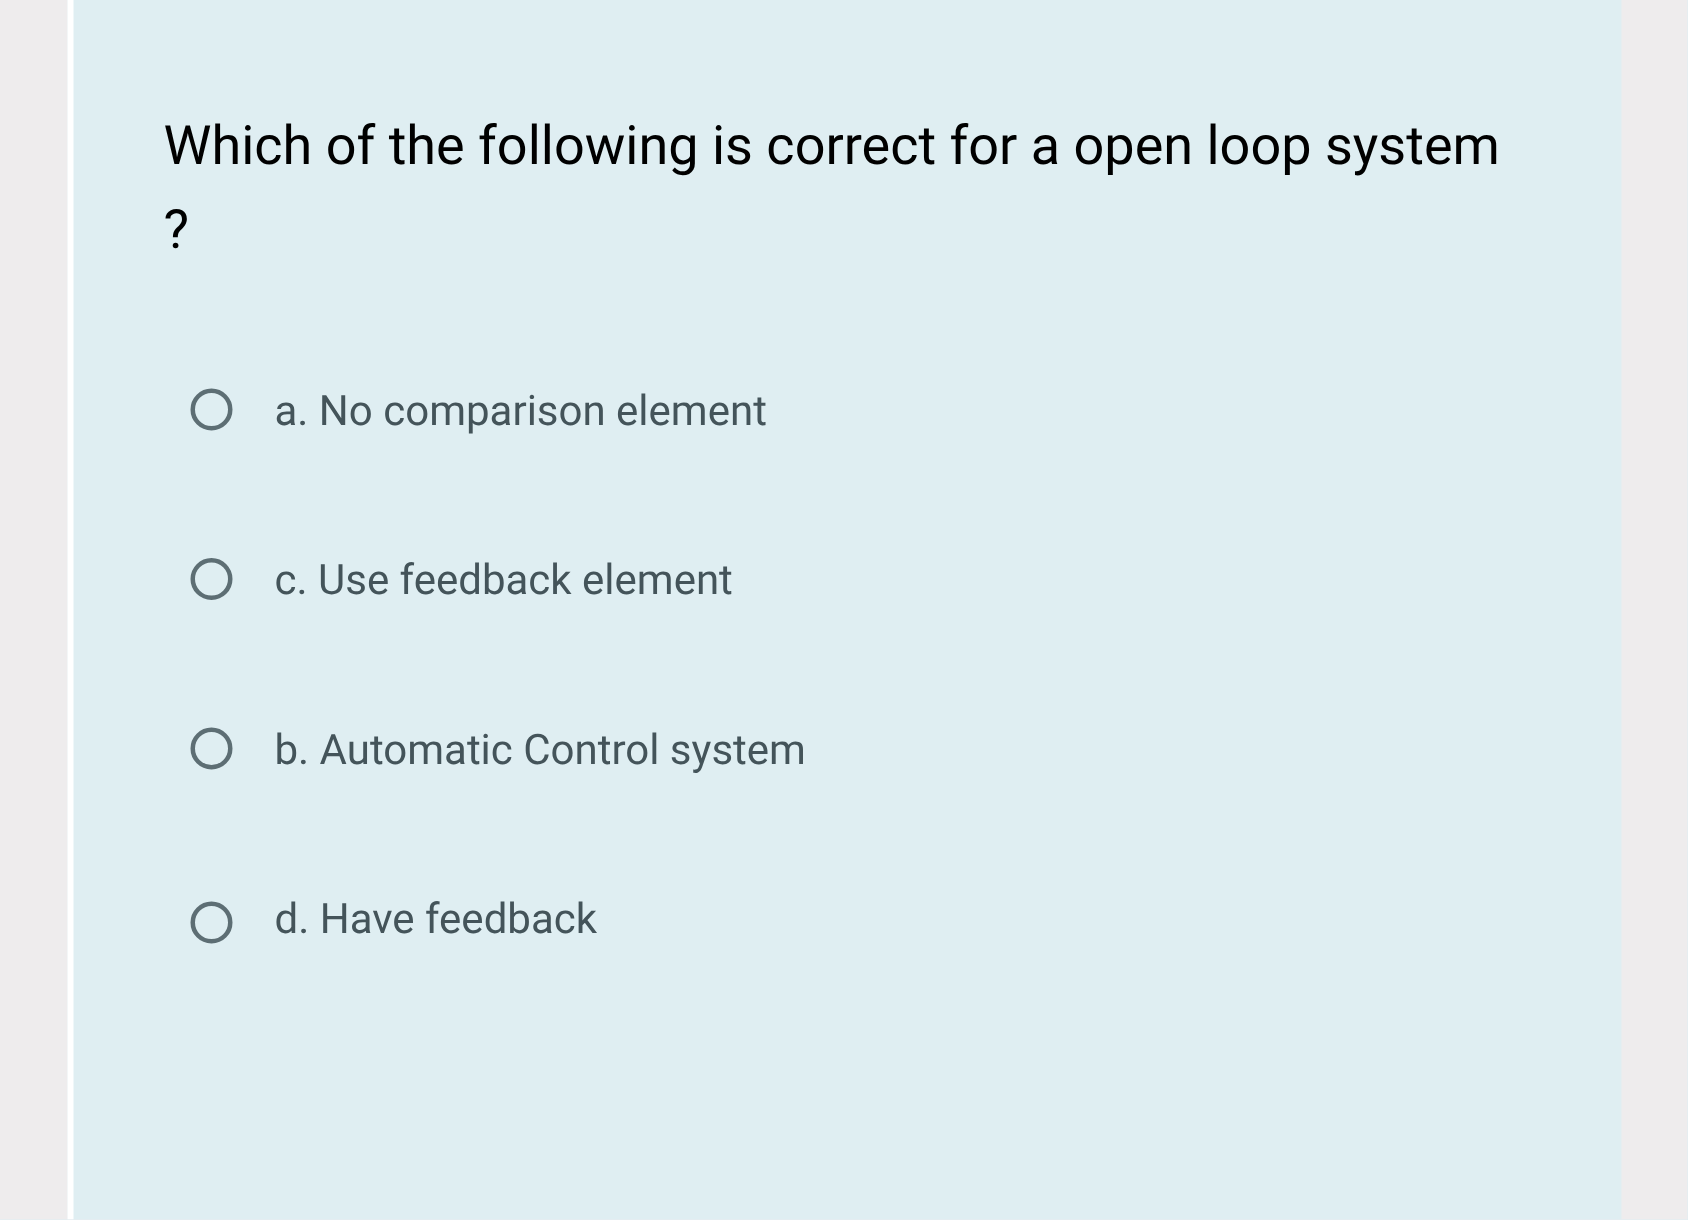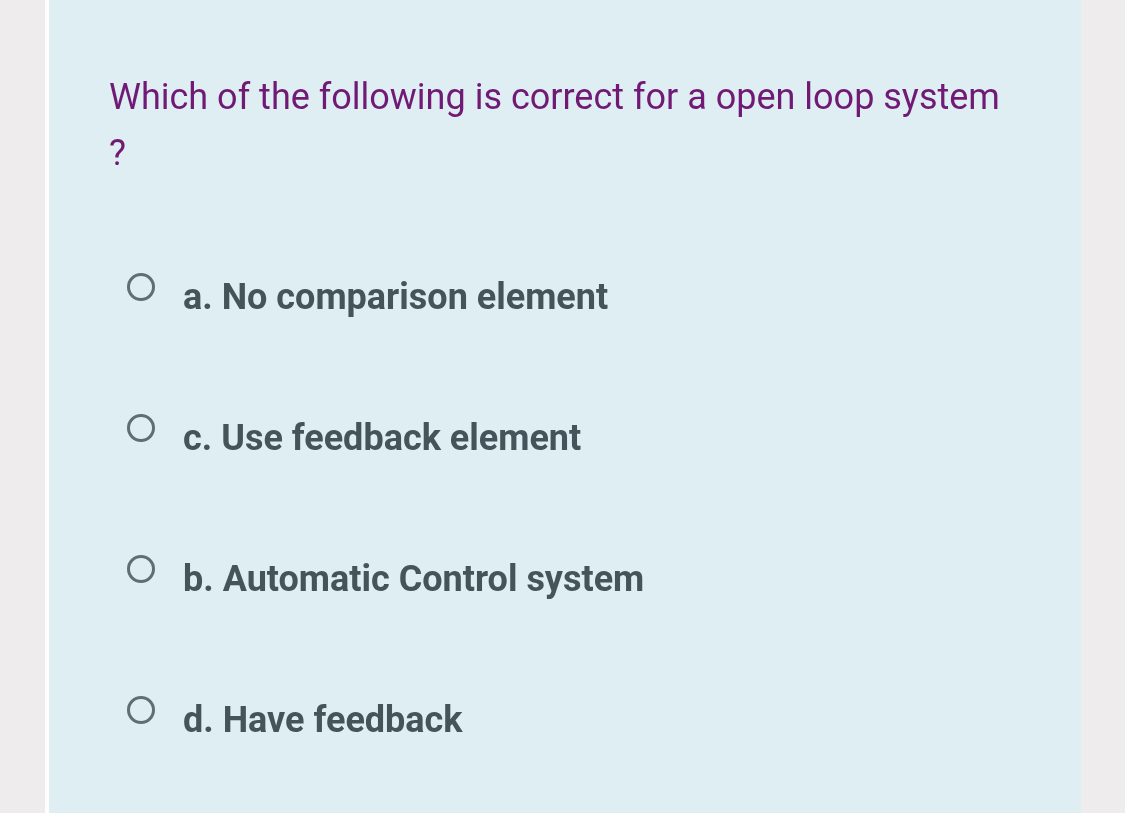--- a/index.html
+++ b/index.html
@@ -22,52 +22,52 @@
       width: 1036px;
       margin-top: 0;
       margin-left: 45px;
       margin-right: 44px;
       padding: 70px 60px 50px 60px;
       border-left: 4px solid #ffffff;
       min-height: 813px;
     }
     .question-text {
       font-size: 36px;
-      color: #701a75;
+      color: #000000;
       line-height: 1.55;
       margin-bottom: 75px;
       font-weight: 400;
     }
     .options-container {
       padding-left: 18px;
     }
     .option-row {
       display: flex;
       align-items: center;
       margin-bottom: 80px;
     }
     .option-row:last-child {
       margin-bottom: 0;
+      align-items: flex-end;
     }
     .radio-circle {
       width: 28px;
       height: 28px;
       border: 3px solid #5d6e74;
       border-radius: 50%;
       flex-shrink: 0;
       margin-right: 28px;
       background: transparent;
       cursor: pointer;
     }
     .option-label {
-      font-size: 36px;
+      font-size: 28px;
       color: #44545a;
-      font-weight: 700;
+      font-weight: 400;
       cursor: pointer;
-      margin-top: 19px;
     }
   </style>
 </head>
 <body>
 
 <div class="quiz-card">
   <div class="question-text">Which of the following is correct for a open loop system ?</div>
   <div class="options-container">
     <div class="option-row">
       <div class="radio-circle"></div>

